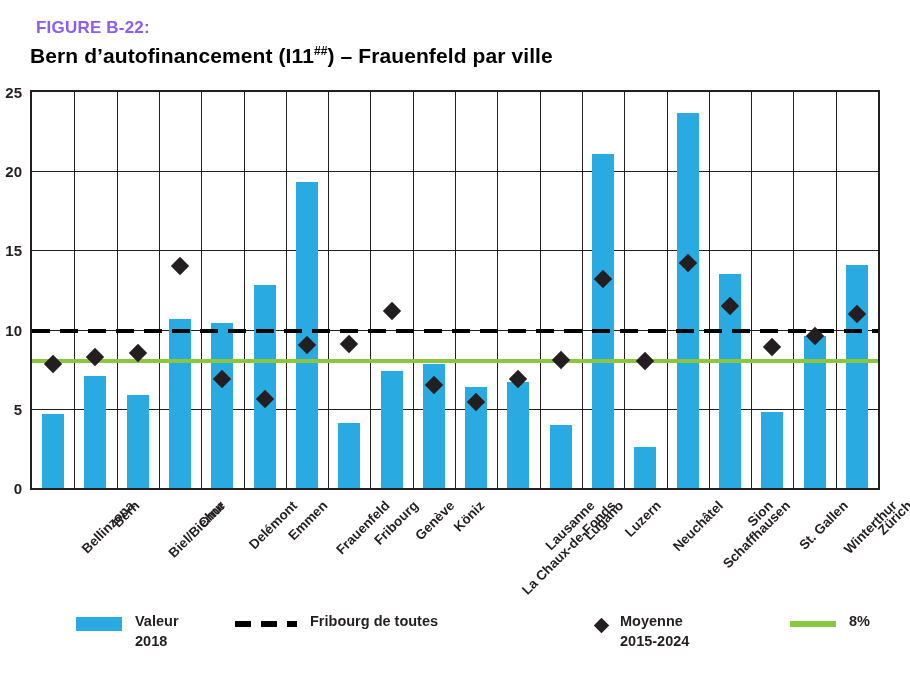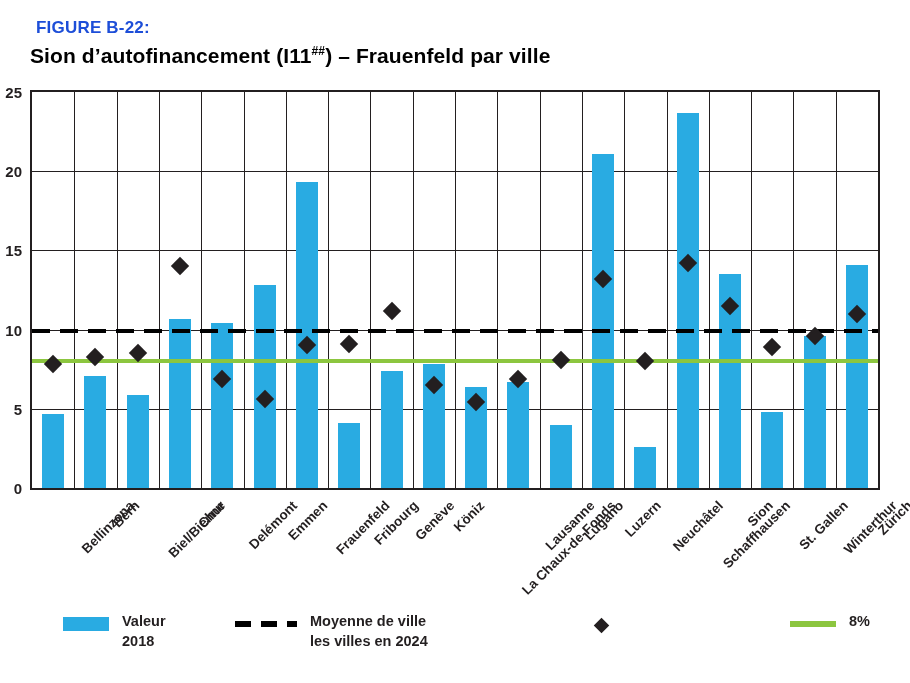--- a/index.html
+++ b/index.html
@@ -19,21 +19,21 @@
     position: absolute;
     left: 0; top: 0;
     width: 910px; height: 683px;
   }
   .fig-label {
     position: absolute;
     left: 36px;
     top: 18px;
     font-size: 17px;
     font-weight: bold;
-    color: #1d4ed8;
+    color: #8b5cf6;
     letter-spacing: 0.2px;
   }
   .fig-title {
     position: absolute;
     left: 30px;
     top: 44px;
     font-size: 21px;
     font-weight: bold;
     color: #000000;
     letter-spacing: 0.1px;
@@ -173,21 +173,21 @@
   }
   .legend-text span { display: block; }
 </style>
 </head>
 <body>
 
 <div id="figure-root">
 
   <div class="fig-label">FIGURE B-22:</div>
 
-  <div class="fig-title"><span>Sion d’autofinancement (I11</span><sup>##</sup><span>) – Frauenfeld par ville</span></div>
+  <div class="fig-title"><span>Bern d’autofinancement (I11</span><sup>##</sup><span>) – Frauenfeld par ville</span></div>
 
   <div class="plot-frame">
     <div id="plot-area">
         <div class="hgrid" style="top: 316.8px;"></div>
         <div class="hgrid" style="top: 237.6px;"></div>
         <div class="hgrid" style="top: 158.4px;"></div>
         <div class="hgrid" style="top: 79.2px;"></div>
         <div class="vgrid" style="left: 42.3px;"></div>
         <div class="vgrid" style="left: 84.6px;"></div>
         <div class="vgrid" style="left: 126.9px;"></div>
@@ -269,36 +269,39 @@
       <div class="xtick-label" style="left: 579.05px; top: 6px;">Luzern</div>
       <div class="xtick-label" style="left: 621.35px; top: 6px;">Neuchâtel</div>
       <div class="xtick-label" style="left: 663.65px; top: 6px;">Schaffhausen</div>
       <div class="xtick-label" style="left: 705.95px; top: 6px;">Sion</div>
       <div class="xtick-label" style="left: 748.25px; top: 6px;">St. Gallen</div>
       <div class="xtick-label" style="left: 790.55px; top: 6px;">Winterthur</div>
       <div class="xtick-label" style="left: 832.85px; top: 6px;">Zürich</div>
     </div>
 
   <div class="legend">
-      <div class="legend-item" style="left: 3px; top: 0px;">
+      <div class="legend-item" style="left: 16px; top: 0px;">
         <div class="legend-swatch sw-bar"></div>
         <div class="legend-text">
           <span>Valeur</span>
           <span>2018</span>
         </div>
       </div>
       <div class="legend-item" style="left: 175px; top: 0px;">
         <div class="legend-swatch sw-dash"></div>
         <div class="legend-text">
-          <span>Moyenne de ville</span>
-          <span>les villes en 2024</span>
+          <span>Fribourg de toutes</span>
         </div>
       </div>
       <div class="legend-item" style="left: 530px; top: 0px;">
         <div class="legend-swatch sw-diamond"></div>
+        <div class="legend-text">
+          <span>Moyenne</span>
+          <span>2015-2024</span>
+        </div>
       </div>
       <div class="legend-item" style="left: 730px; top: 0px;">
         <div class="legend-swatch sw-green"></div>
         <div class="legend-text">
           <span>8%</span>
         </div>
       </div>
     </div>
 
 <div class="ytick-label" style="top: 488px; left: -12px;">0</div>

